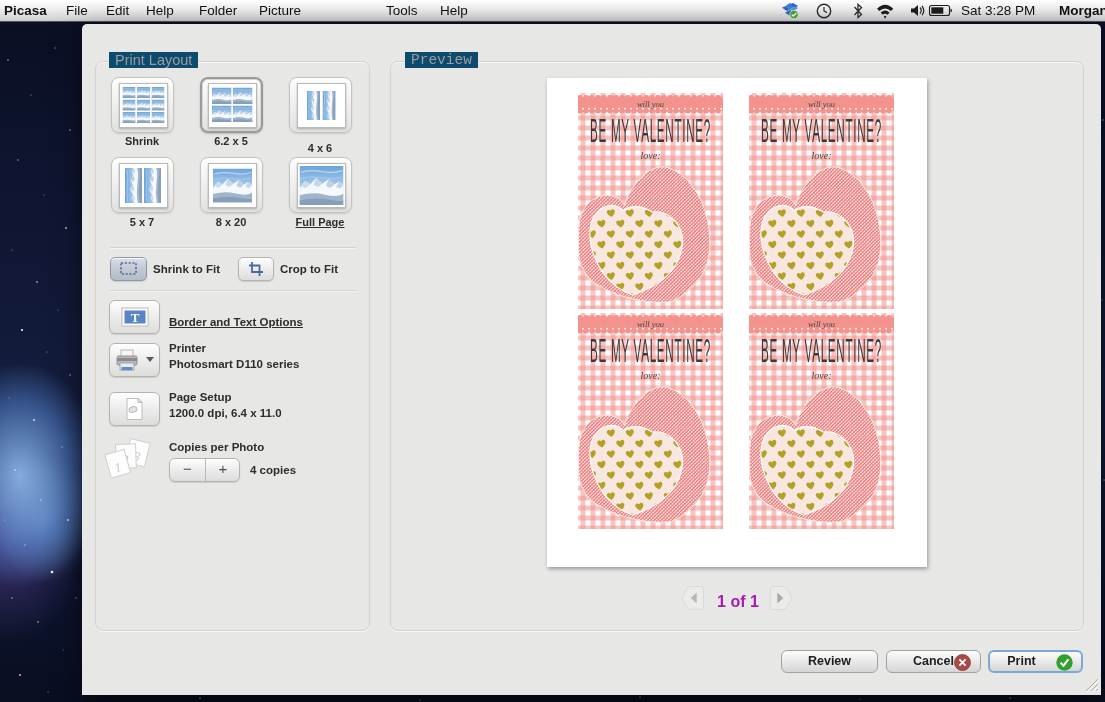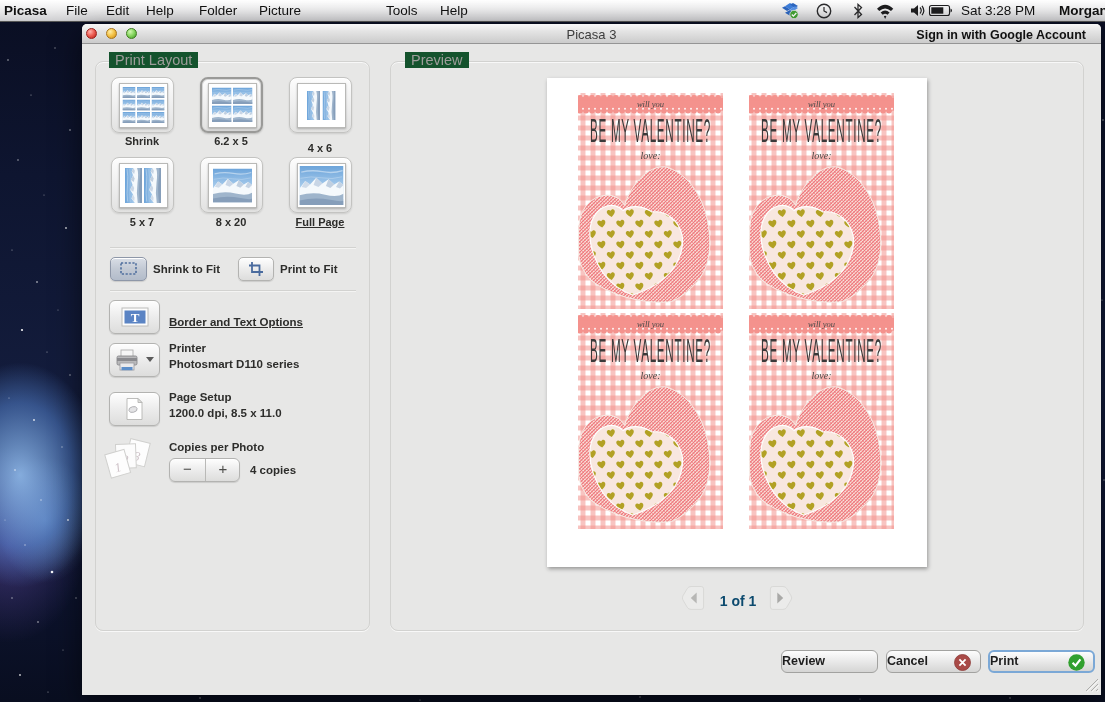--- a/index.html
+++ b/index.html
@@ -31,42 +31,42 @@
   border-bottom:1px solid #959595; }
 .light { width:11px; height:11px; border-radius:50%; top:4px; }
 #lr { left:4px;  background:radial-gradient(circle at 35% 30%, #ffb3ad, #ee6258 45%, #c62e23 85%); border:0.5px solid #9c201c; }
 #ly { left:24px; background:radial-gradient(circle at 35% 30%, #ffeea8, #f5c64c 45%, #d89a22 85%); border:0.5px solid #a8751a; }
 #lg { left:44px; background:radial-gradient(circle at 35% 30%, #d2f7b2, #8bd964 45%, #52a832 85%); border:0.5px solid #3e7d1f; }
 #wtitle { width:100%; top:3px; text-align:center; font-size:13px; color:#3c3c3c; }
 #signin { right:15px; top:3.5px; font-size:12.5px; font-weight:bold; color:#111; }
 
 
 .fs { border:1px solid #d2d2d0; border-radius:8px; box-shadow:inset 0 1px 0 rgba(255,255,255,0.7), 0 1px 0 rgba(255,255,255,0.7); }
-.legend { position:absolute; top:-10px; background:#14532d; padding:0 6px; font-size:14.5px; color:#9d9d9a; }
+.legend { position:absolute; top:-10px; background:#0c4a6e; padding:0 6px; font-size:14.5px; color:#9d9d9a; }
 
 
 .thumbbtn { width:63px; height:56px; border-radius:8px; border:1px solid #c3c3c1;
   background:linear-gradient(#fdfdfd, #eeeeee 55%, #e2e2e1);
   box-shadow:0 1px 2px rgba(0,0,0,0.12), inset 0 1px 0 #fff; }
 .thumbbtn.sel { border:2px solid #9a9a98; box-shadow:0 1px 2px rgba(0,0,0,0.2), inset 0 0 0 1px #d8d8d8; }
 .frame { position:absolute; left:7px; top:5px; width:49px; height:45px; background:#fff;
   border:1px solid #b9b9b7; box-shadow:0 1px 2px rgba(0,0,0,0.25); }
 .thumbbtn.sel .frame { left:6px; top:4px; }
 .tlabel { position:absolute; font-size:11px; font-weight:bold; color:#2d2d2b; text-align:center; width:80px; }
 
 
 .btn { border-radius:5px; border:1px solid #b3b3b1; background:linear-gradient(#fefefe, #ececec 50%, #dddddc);
   box-shadow:0 1px 1px rgba(0,0,0,0.12), inset 0 1px 0 #fff; }
 .blabel { position:absolute; font-size:11.5px; font-weight:bold; color:#2d2d2b; }
 .sep { position:absolute; height:1px; background:#d2d2d0; box-shadow:0 1px 0 #f4f4f3; }
 
 
 .bigbtn { position:absolute; top:626px; height:23px; border-radius:6px; border:1px solid #a2a2a0;
   background:linear-gradient(#fdfdfd, #e9e9e9 50%, #d5d5d4);
-  font-size:12.5px; font-weight:bold; color:#1e1e1e; text-align:left; line-height:21px; }
+  font-size:12.5px; font-weight:bold; color:#1e1e1e; text-align:center; line-height:21px; }
 
 
 #page { left:547px; top:78px; width:380px; height:489px; background:#fff;
   box-shadow:1px 2px 4px rgba(0,0,0,0.35); }
 </style>
 </head>
 <body>
 <div id="wall" class="abs"></div>
 <svg id="stars" class="abs" style="left:0;top:0" width="1105" height="702">
   <g fill="#fff">
@@ -177,34 +177,27 @@
       <rect x="0.5" y="0.5" width="20" height="10" rx="2" fill="none" stroke="#1e1e20" stroke-width="1.1"></rect>
       <rect x="2.3" y="2.3" width="12" height="6.4" fill="#1e1e20"></rect>
       <path d="M 21.5 3.5 L 21.5 7.5 Q 23 6.8 23 5.5 Q 23 4.2 21.5 3.5 Z" fill="#1e1e20"></path>
     </g>
   </svg>
   <span class="mi" style="left:961px;">Sat 3:28 PM</span>
   <span class="mi" style="left:1059px; font-weight:bold;">Morgan</span>
 </div>
 
 <div id="win" class="abs">
-  <div id="titlebar" class="abs">
-    <div id="lr" class="light abs"></div>
-    <div id="ly" class="light abs"></div>
-    <div id="lg" class="light abs"></div>
-    <div id="wtitle" class="abs">Picasa 3</div>
-    <div id="signin" class="abs">Sign in with Google Account</div>
-  </div>
 
   <div class="fs abs" style="left:13px; top:37px; width:275px; height:570px;">
     <span class="legend" style="left:13px;">Print Layout</span>
   </div>
 
   <div class="fs abs" style="left:308px; top:37px; width:694px; height:570px;">
-    <span class="legend" style="left:14px;">Preview</span>
+    <span class="legend" style="left:14px;font-family:Liberation Mono, monospace;">Preview</span>
   </div>
 
   <div id="thumbs">
     <div class="thumbbtn abs" style="left:29px; top:53px;">
         <div class="frame">
       <svg width="47" height="43" style="position:absolute;left:0;top:0">
         <use href="#mtn" x="2.5" y="3" width="13" height="11"></use>
             <use href="#mtn" x="17" y="3" width="13" height="11"></use>
             <use href="#mtn" x="31.5" y="3" width="13" height="11"></use>
         <use href="#mtn" x="2.5" y="15.5" width="13" height="11"></use>
@@ -283,21 +276,21 @@
   </div>
   <div class="blabel" style="left:71px; top:227px; line-height:36px;">Shrink to Fit</div>
   <div class="btn abs" style="left:156px; top:233px; width:36px; height:24px;">
     <svg width="34" height="22">
       <g stroke="#4a6b9e" stroke-width="1.8" fill="none">
         <path d="M 13 4 L 13 14 L 24 14"></path>
         <path d="M 10 7.5 L 20.5 7.5 L 20.5 18"></path>
       </g>
     </svg>
   </div>
-  <div class="blabel" style="left:198px; top:227px; line-height:36px;">Print to Fit</div>
+  <div class="blabel" style="left:198px; top:227px; line-height:36px;">Crop to Fit</div>
 
   <div class="btn abs" style="left:27px; top:276px; width:51px; height:34px; border-radius:6px;">
     <svg width="49" height="32">
       <rect x="12" y="7" width="26" height="18" fill="#fdfdfd" stroke="#bcbcba"></rect>
       <rect x="14.5" y="9.5" width="21" height="13" fill="#5b84c4"></rect>
       <text x="25" y="20.5" text-anchor="middle" font-family="Liberation Serif" font-size="13" font-weight="bold" fill="#fff">T</text>
     </svg>
   </div>
   <div class="blabel" style="left:87px; top:292px;text-decoration:underline;">Border and Text Options</div>
 
@@ -317,21 +310,21 @@
   <div class="blabel" style="left:87px; top:334px;">Photosmart D110 series</div>
 
   <div class="btn abs" style="left:27px; top:368px; width:51px; height:34px; border-radius:6px;">
     <svg width="49" height="32">
       <path d="M 17 5.5 L 28 5.5 L 32 9.5 L 32 26.5 L 17 26.5 Z" fill="#fff" stroke="#b5b5b3" stroke-width="0.9"></path>
       <path d="M 28 5.5 L 28 9.5 L 32 9.5 Z" fill="#e4e4e2" stroke="#b5b5b3" stroke-width="0.9"></path>
       <ellipse cx="23" cy="16.5" rx="4.2" ry="2.8" fill="#e4e4e6" stroke="#a8a8ac" stroke-width="0.8" transform="rotate(-15 23 16.5)"></ellipse>
     </svg>
   </div>
   <div class="blabel" style="left:87px; top:367px;">Page Setup</div>
-  <div class="blabel" style="left:87px; top:383px;">1200.0 dpi, 8.5 x 11.0</div>
+  <div class="blabel" style="left:87px; top:383px;">1200.0 dpi, 6.4 x 11.0</div>
 
   <div class="abs" style="left:22px; top:410px; width:52px; height:50px;">
     <svg width="52" height="50">
       <g transform="rotate(14 30 25)">
           <rect x="22" y="6" width="20" height="24" fill="#fdfdfd" stroke="#d0d0ce"></rect>
           <text x="29" y="26" font-size="13" fill="#cfc3c9" font-family="Liberation Serif" font-style="italic">3</text>
         </g>
       <g transform="rotate(-2 25 25)">
           <rect x="12" y="10" width="20" height="24" fill="#fcfcfc" stroke="#d0d0ce"></rect>
           <text x="18" y="30" font-size="13" fill="#cfc3c9" font-family="Liberation Serif" font-style="italic">2</text>
@@ -459,40 +452,40 @@
     </svg>
   </div>
 
   <div id="pager">
     <svg class="abs" style="left:600px; top:561px;" width="112" height="30">
       <path d="M 19.2 1.5 L 9 1.5 Q 6.6 1.5 5.3 3.5 L 0.9 10.9 Q -0.3 12.9 0.9 14.9 L 5.3 22.4 Q 6.6 24.4 9 24.4 L 19.2 24.4 Q 21.6 24.4 21.6 22 L 21.6 3.9 Q 21.6 1.5 19.2 1.5 Z" fill="#ebebea" stroke="#d9d9d7"></path>
       <path d="M 14.7 7.4 L 8.8 13 L 14.7 18.6 Z" fill="#b7b7b5"></path>
       <path d="M 90.8 1.5 L 101 1.5 Q 103.4 1.5 104.7 3.5 L 109.1 10.9 Q 110.3 12.9 109.1 14.9 L 104.7 22.4 Q 103.4 24.4 101 24.4 L 90.8 24.4 Q 88.4 24.4 88.4 22 L 88.4 3.9 Q 88.4 1.5 90.8 1.5 Z" fill="#ebebea" stroke="#d9d9d7"></path>
       <path d="M 95.3 7.4 L 101.2 13 L 95.3 18.6 Z" fill="#a9a9a7"></path>
     </svg>
-    <div class="abs" style="left:606px; top:569px; width:100px; text-align:center; font-size:14px; font-weight:bold; color:#0c4a6e;">1 of 1</div>
+    <div class="abs" style="left:606px; top:569px; width:100px; text-align:center; font-size:16px; font-weight:bold; color:#a21caf;">1 of 1</div>
   </div>
 
   <svg class="abs" style="left:1000px; top:651px;" width="18" height="18">
     <g stroke-width="1">
       <path d="M 16 4 L 4 16" stroke="#adadab"></path>
         <path d="M 17 5 L 5 17" stroke="#f5f5f4"></path>
       <path d="M 16 9 L 9 16" stroke="#adadab"></path>
         <path d="M 17 10 L 10 17" stroke="#f5f5f4"></path>
       <path d="M 16 14 L 14 16" stroke="#adadab"></path>
         <path d="M 17 15 L 15 17" stroke="#f5f5f4"></path>
     </g>
   </svg>
 
   <div class="bigbtn" style="left:699px; width:97px;">Review</div>
   <div class="bigbtn" style="left:804px; width:95px; ">Cancel
     <svg style="position:absolute; right:9px; top:3px;" width="17" height="17">
       <circle cx="8.5" cy="8.5" r="8" fill="#a94a47" stroke="#8e3b39" stroke-width="0.8"></circle>
       <path d="M 5.4 5.4 L 11.6 11.6 M 11.6 5.4 L 5.4 11.6" stroke="#fff" stroke-width="1.8"></path>
     </svg>
   </div>
-  <div class="bigbtn" style="left:906px; width:107px; border:2px solid #7ba8d6; line-height:19px; padding-right:28px;">Print
+  <div class="bigbtn" style="left:906px; width:95px; border:2px solid #7ba8d6; line-height:19px; padding-right:28px;">Print
     <svg style="position:absolute; right:8px; top:2px;" width="17" height="17">
       <circle cx="8.5" cy="8.5" r="8.2" fill="#31a02f"></circle>
       <path d="M 4.6 8.8 L 7.5 11.7 L 12.4 5.4" stroke="#fff" stroke-width="2.2" fill="none"></path>
     </svg>
   </div>
 </div>
 
 </body></html>

